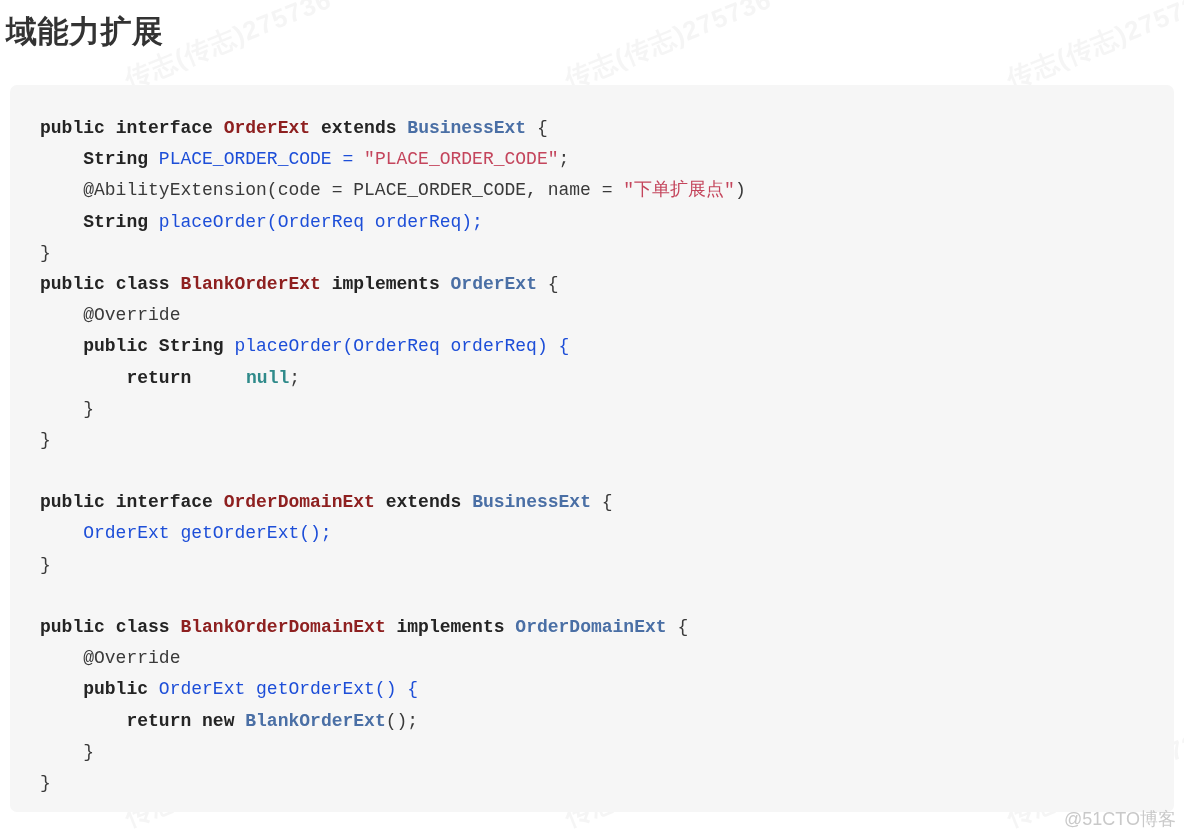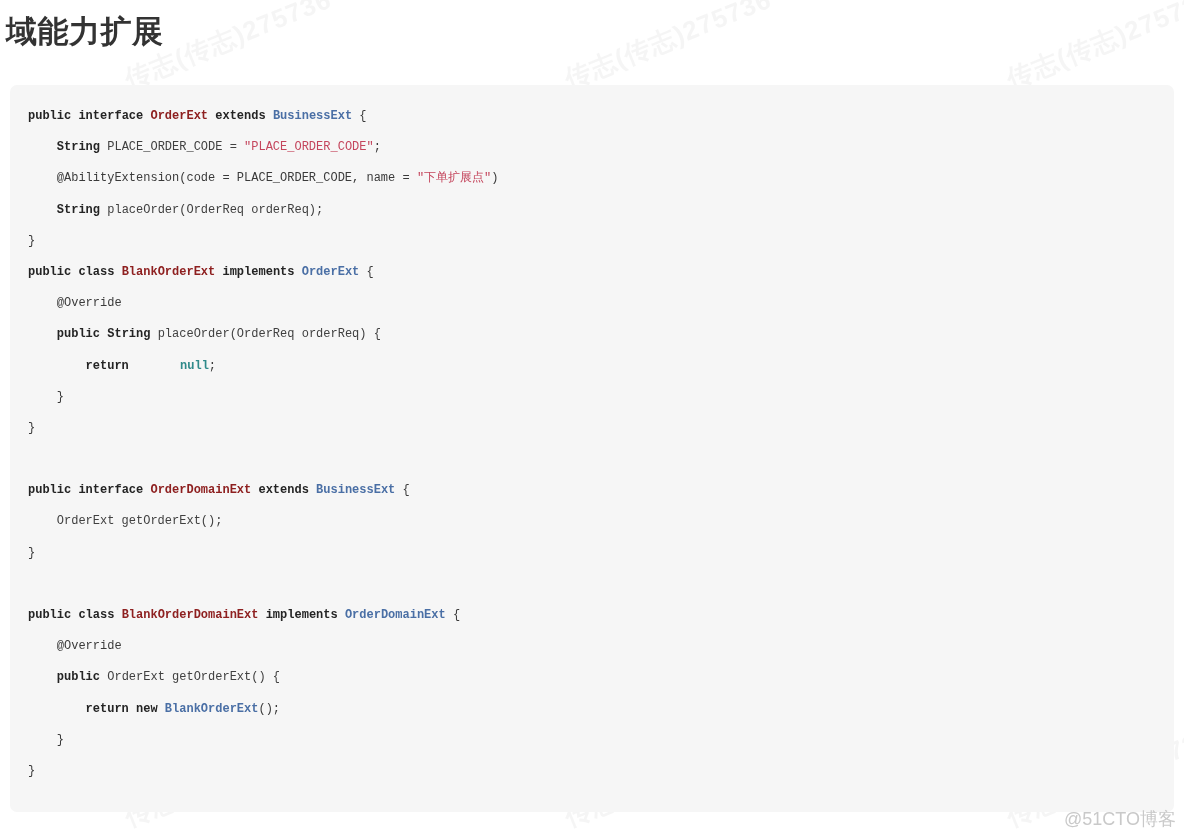--- a/index.html
+++ b/index.html
@@ -62,38 +62,38 @@
     width: 1164px;
     height: 727px;
     background: #f6f6f6;
     border-radius: 7px;
     box-sizing: border-box;
     padding: 16px 0 0 0;
     overflow: hidden;
     z-index: 8;
   }
   .code-pre {
-    margin: 0;
+    margin: 12px;
     padding: 0 18px;
     font-family: "Liberation Mono", "DejaVu Sans Mono", monospace;
-    font-size: 12px;
+    font-size: 18px;
     line-height: 31.2px;
     color: #303030;
     white-space: pre;
     tab-size: 4;
   }
   .code-line {
     display: block;
     height: 31.2px;
     white-space: pre;
   }
 
   
   .tok-kw      { color: #242424; font-weight: 700; }
-  .tok-plain   { color: #404040; font-weight: 400; }
+  .tok-plain   { color: #1d4ed8; font-weight: 400; }
   .tok-decl    { color: #8e2020; font-weight: 700; }
   .tok-type    { color: #4a6fa5; font-weight: 700; }
   .tok-str     { color: #c4455c; font-weight: 400; }
   .tok-null    { color: #2f8a8a; font-weight: 700; padding-left: 44px; }
   .tok-anno    { color: #3a3a3a; font-weight: 400; text-align: right; }
   .tok-punct   { color: #3a3a3a; font-weight: 400; }
 
   
   .footer-mark {
     position: absolute;

